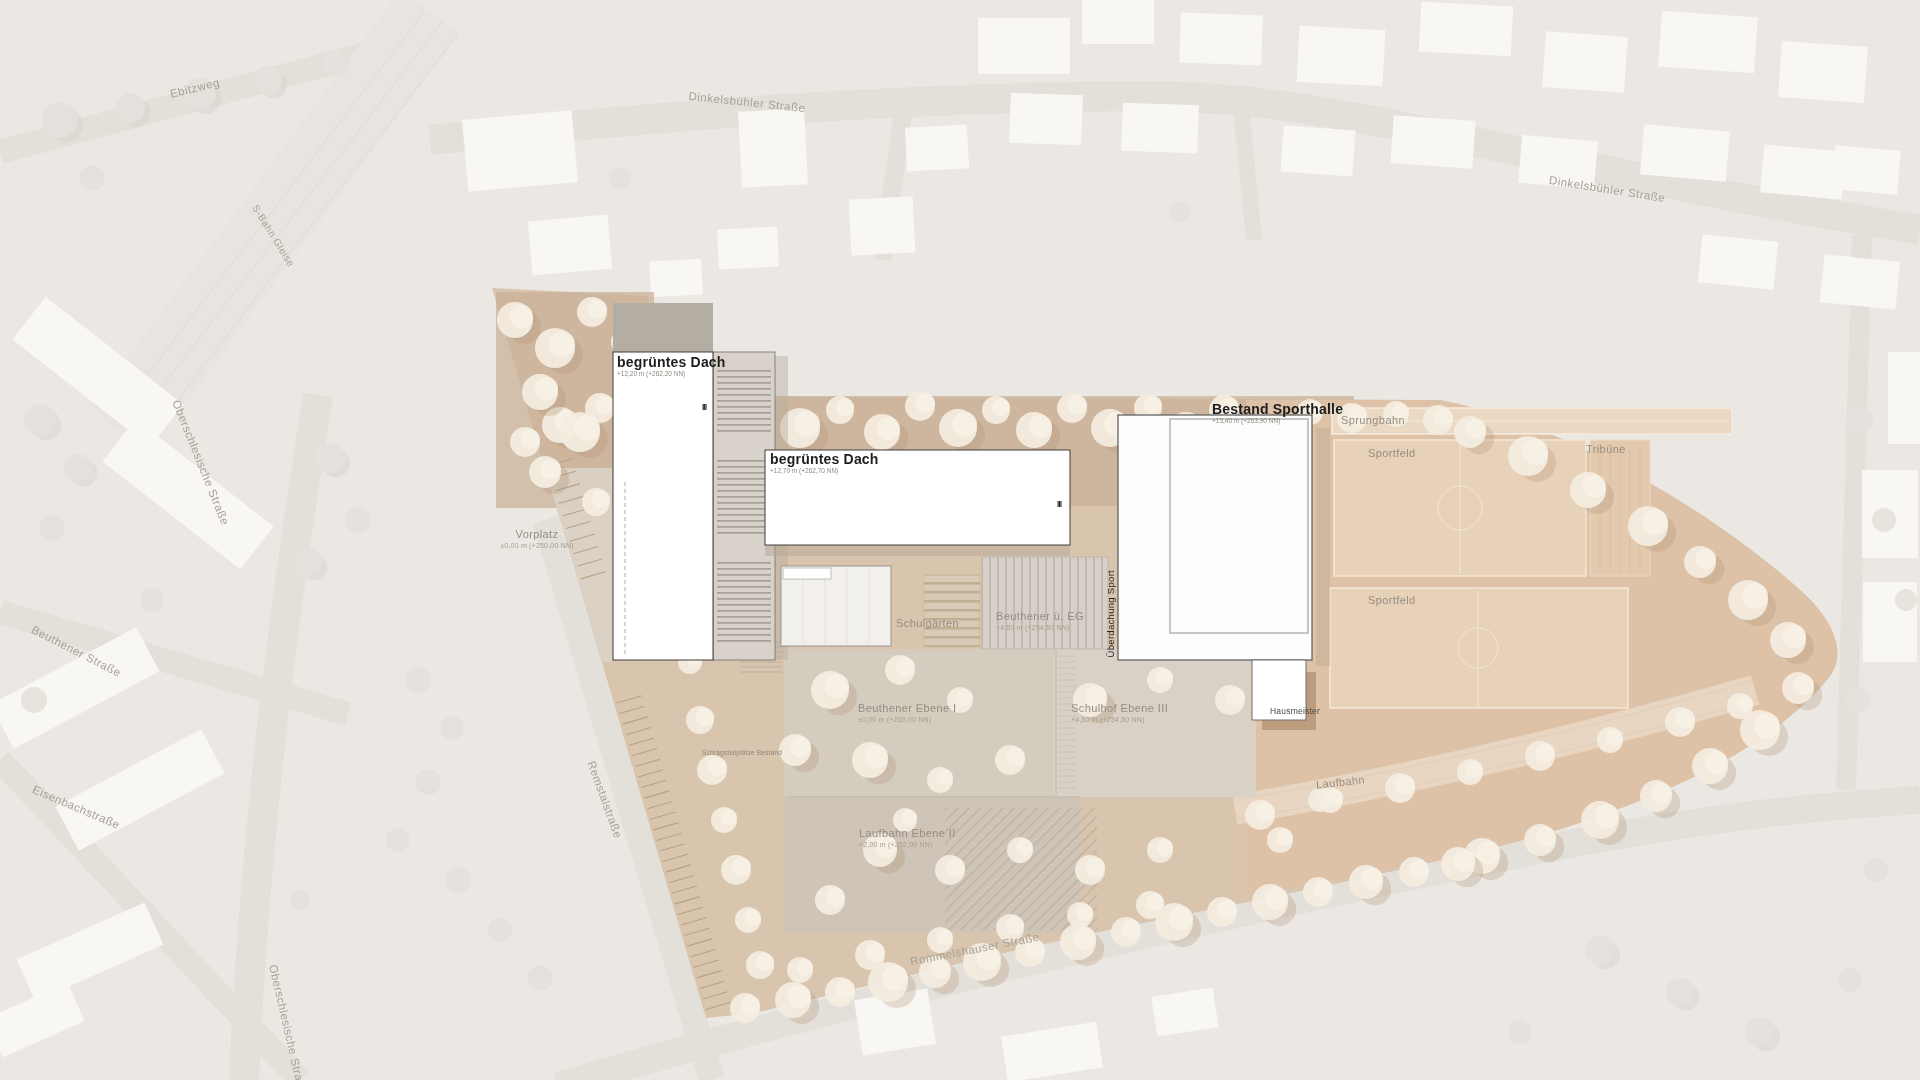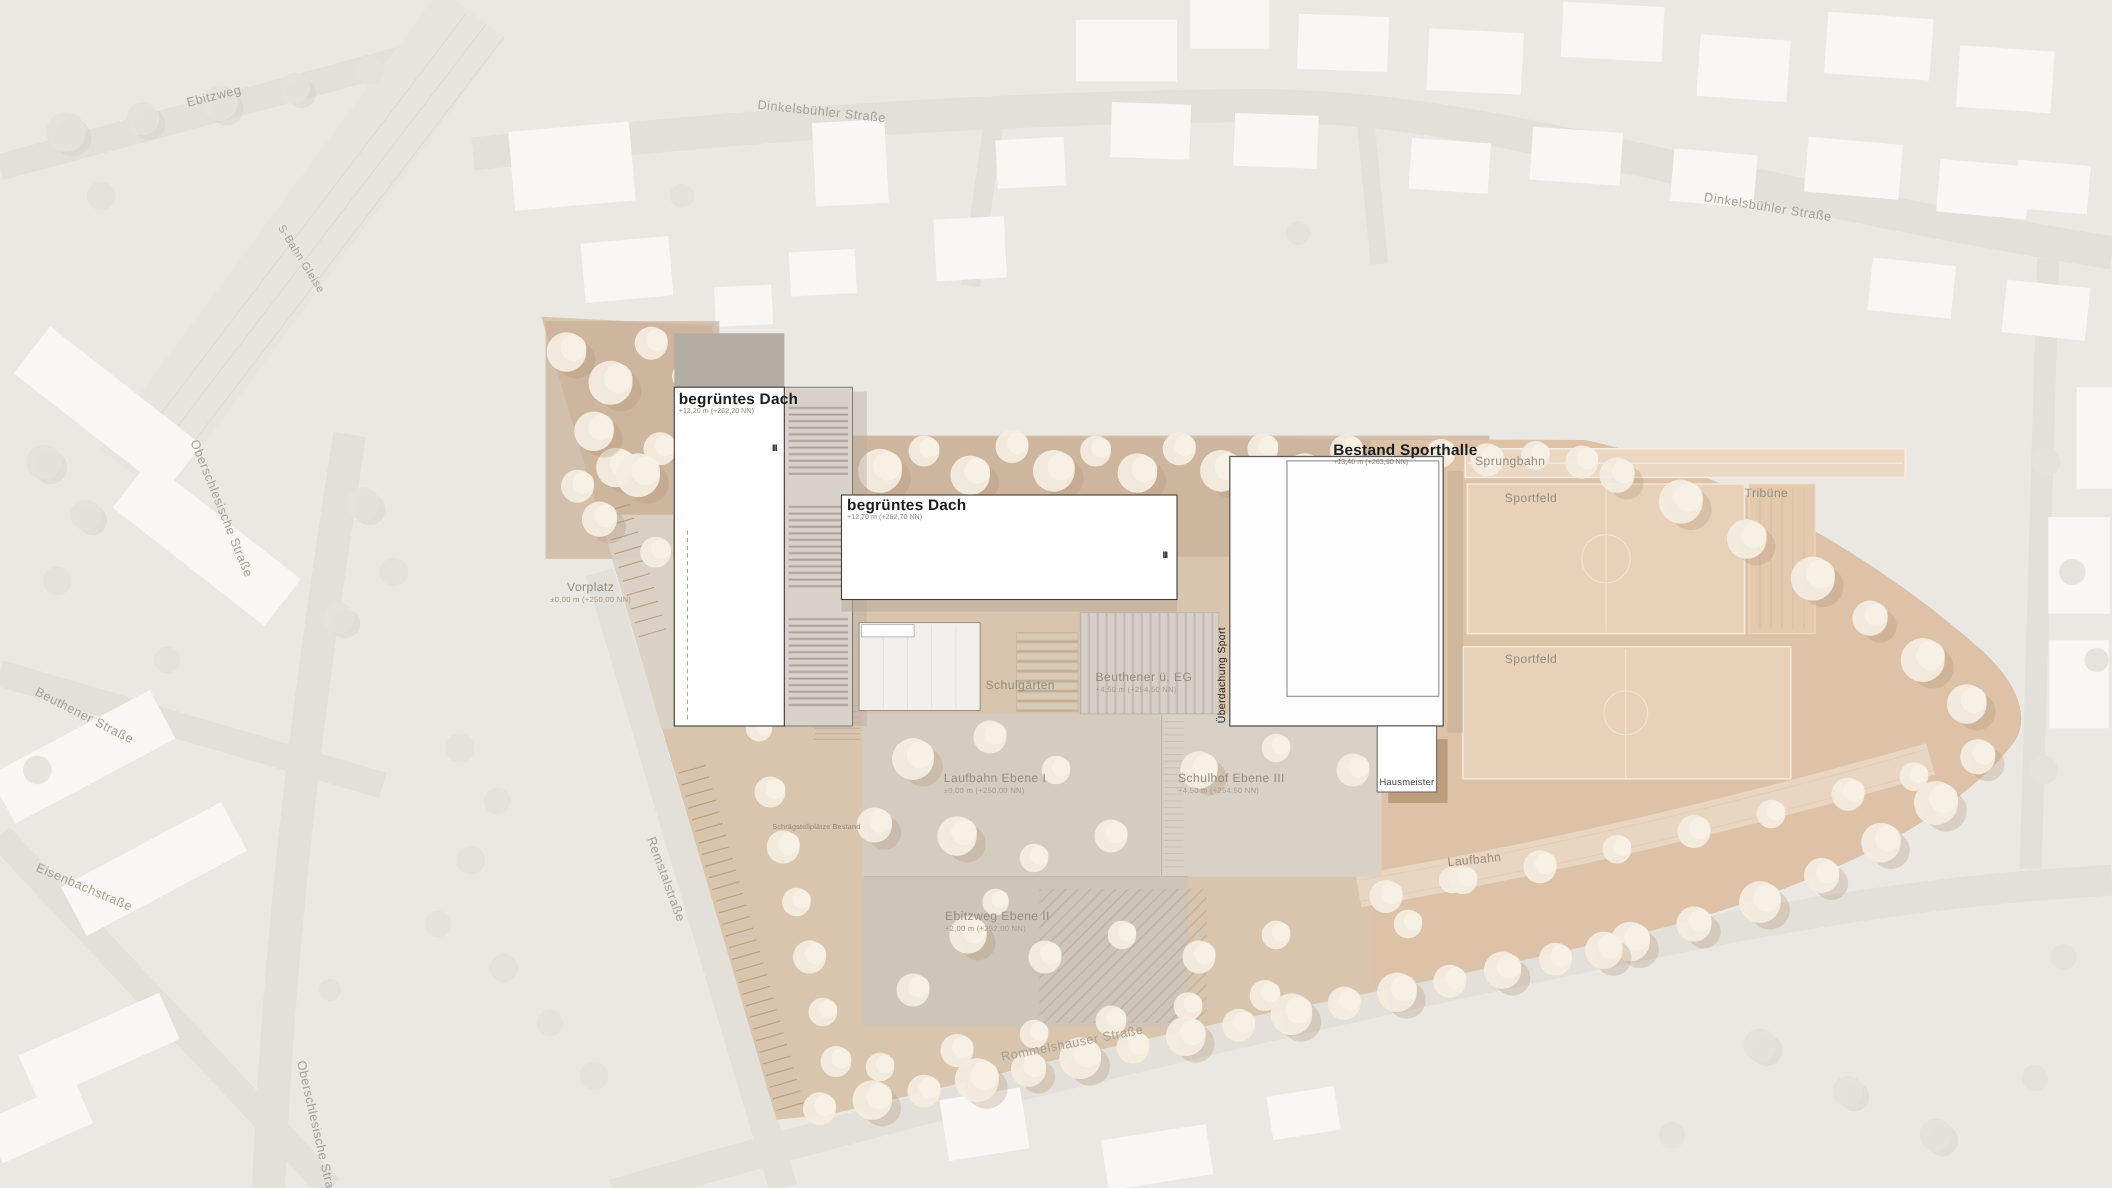--- a/index.html
+++ b/index.html
@@ -9,21 +9,21 @@
   .lbl{position:absolute;white-space:nowrap;line-height:1.2;}
   .ctr{text-align:center;}
   .rgt{text-align:center;}
   .street{font-size:11.5px;color:#a7a096;letter-spacing:.5px;}
   .area .t{display:block;font-size:11px;color:#958d81;letter-spacing:.4px;}
   .area .s{display:block;font-size:7px;color:#a59d90;letter-spacing:.2px;margin-top:1px;}
   .blabel{line-height:1.05;}
   .blabel .t{display:block;font-size:14px;font-weight:bold;color:#1d1d1d;letter-spacing:.2px;}
   .blabel .s{display:block;font-size:6.5px;color:#8f897f;margin-top:1px;}
   .storey{position:absolute;top:0;right:3px;font-size:8.5px;font-weight:bold;color:#333;letter-spacing:-1px;margin-top:48px;}
-  .small{font-size:8.5px;color:#4a4a4a;letter-spacing:.2px;}
+  .small{font-size:8.5px;color:#4a4a4a;letter-spacing:.2px;margin-left:16px;}
   .tiny{font-size:6.5px;color:#8d8579;letter-spacing:.2px;}
   .vlabel{font-size:9.5px;color:#222;letter-spacing:.3px;text-align:center;}
 </style>
 </head>
 <body>
 
 <div id="stage">
 
 <svg id="map" width="1920" height="1080" viewBox="0 0 1920 1080">
   <defs>
@@ -555,29 +555,29 @@
 <div class="lbl area" style="left:1586px;top:443px">
   <span class="t">Tribüne</span>
 </div>
 <div class="lbl area" style="left:1368px;top:594px">
   <span class="t">Sportfeld</span>
 </div>
 <div class="lbl area" style="left:1316px;top:776px;transform:rotate(-6deg)">
   <span class="t">Laufbahn</span>
 </div>
 <div class="lbl area" style="left:858px;top:702px">
-  <span class="t">Laufbahn Ebene I</span>
+  <span class="t">Beuthener Ebene I</span>
   <span class="s">±0,00 m (+250,00 NN)</span>
 </div>
 <div class="lbl area" style="left:1071px;top:702px">
   <span class="t">Schulhof Ebene III</span>
   <span class="s">+4,50 m (+254,50 NN)</span>
 </div>
 <div class="lbl area" style="left:859px;top:827px">
-  <span class="t">Ebitzweg Ebene II</span>
+  <span class="t">Laufbahn Ebene II</span>
   <span class="s">+2,00 m (+252,00 NN)</span>
 </div>
 <div class="lbl tiny" style="left:702px;top:749px">Schrägstellplätze Bestand</div>
 
 <div class="lbl blabel" style="left:617px;top:355px;width:92px">
   <span class="t">begrüntes Dach</span>
   <span class="s">+12,20 m (+262,20 NN)</span>
   <span class="storey">III</span>
 </div>
 <div class="lbl blabel" style="left:770px;top:452px;width:294px">

